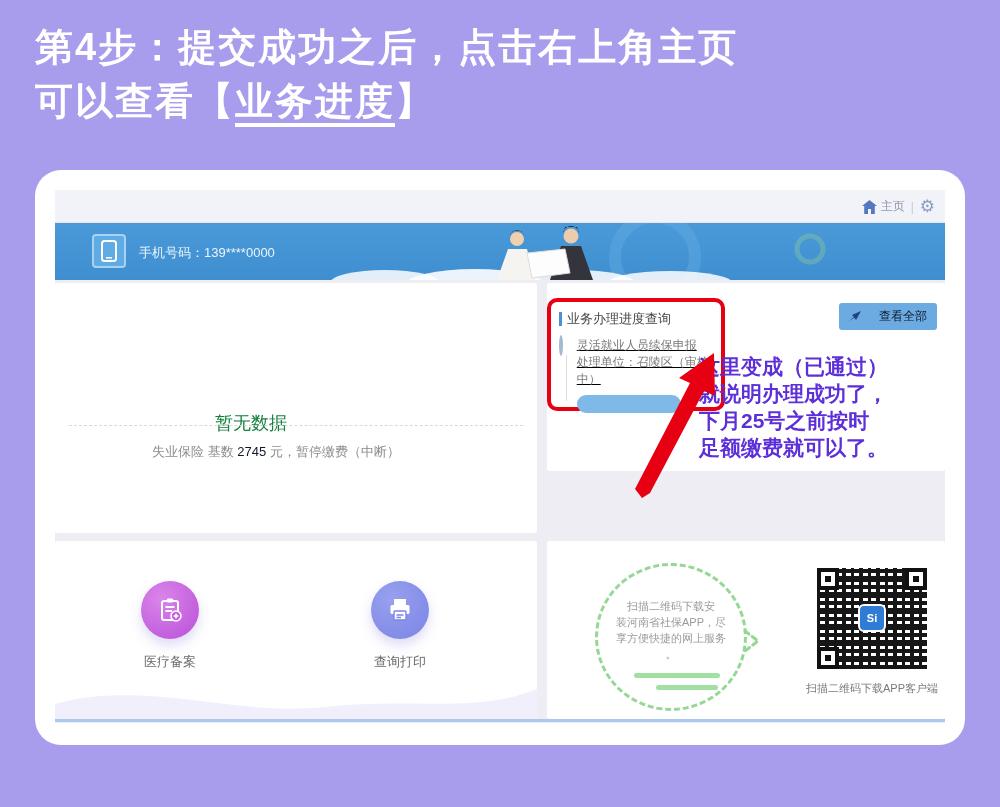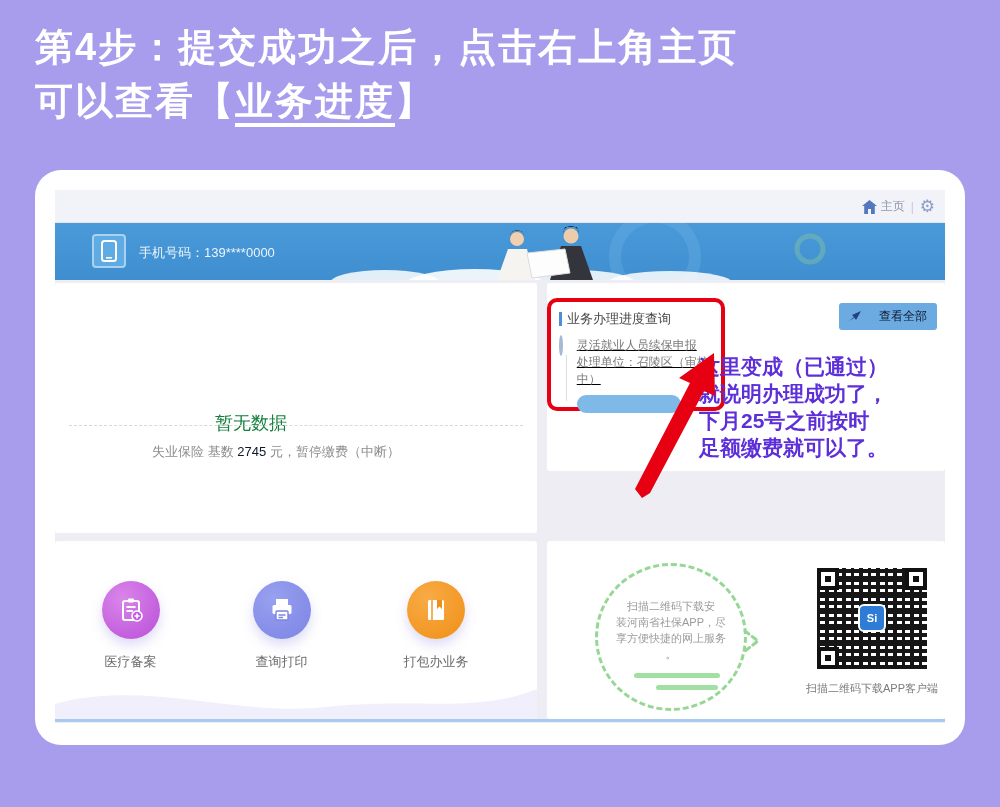--- a/index.html
+++ b/index.html
@@ -225,30 +225,20 @@
               <svg width="28" height="28" viewBox="0 0 28 28">
                 <rect x="8" y="3" width="12" height="6" fill="#fff"></rect>
                 <rect x="4.5" y="9" width="19" height="9" rx="1.5" fill="#fff"></rect>
                 <rect x="8" y="15" width="12" height="9" rx="1" fill="#fff" stroke="#7b84e4" stroke-width="1.4"></rect>
                 <line x1="10.5" y1="19" x2="17.5" y2="19" stroke="#7b84e4" stroke-width="1.4"></line>
                 <line x1="10.5" y1="21.5" x2="15" y2="21.5" stroke="#7b84e4" stroke-width="1.4"></line>
               </svg>
             </span>
             <span class="action-label">查询打印</span>
           </div>
-          <div class="action">
-            <span class="action-circle ac-orange">
-              <svg width="28" height="28" viewBox="0 0 28 28">
-                <rect x="6" y="4" width="16" height="20" rx="1.5" fill="#fff"></rect>
-                <line x1="10" y1="4" x2="10" y2="24" stroke="#f08f16" stroke-width="1.4"></line>
-                <polygon points="15,4 20,4 20,13 17.5,10.5 15,13" fill="#f08f16"></polygon>
-              </svg>
-            </span>
-            <span class="action-label">打包办业务</span>
-          </div>
         </div>
         <svg class="wave" viewBox="0 0 482 60" preserveAspectRatio="none">
           <path d="M0,45 C90,20 180,58 270,48 C360,38 420,55 482,30 L482,60 L0,60 Z" fill="#f1effb"></path>
         </svg>
       </div>
 
       <div class="card br">
         <div class="bubble">
           <div class="bubble-text">
             <div>扫描二维码下载安</div>

